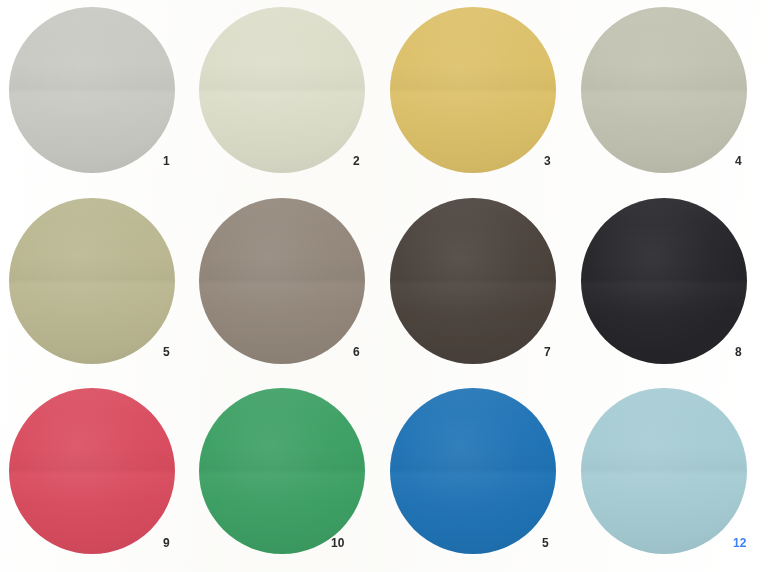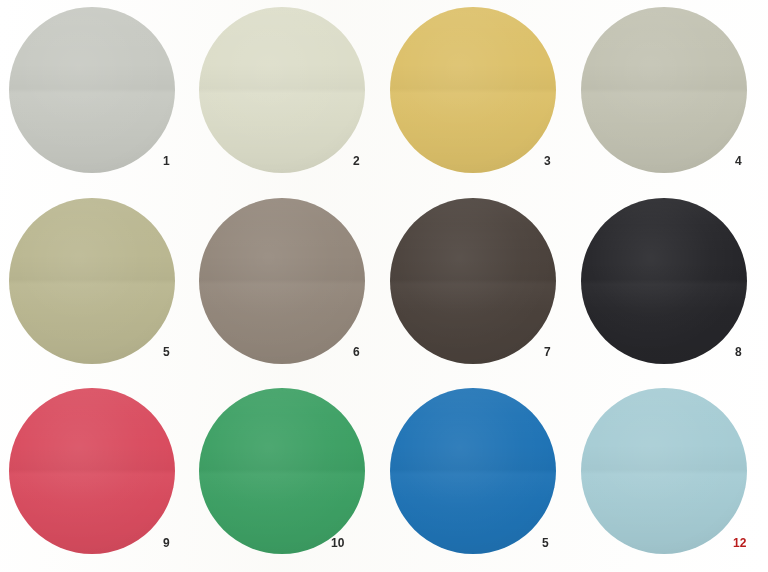--- a/index.html
+++ b/index.html
@@ -106,15 +106,15 @@
       <div class="swatch-label" style="left: 544px; top: 346px; color: rgb(42, 42, 42);">7</div>
       <div class="swatch-disc" style="left: 581px; top: 198px; width: 166px; height: 166px; background: rgb(38, 38, 42);"></div>
       <div class="swatch-label" style="left: 735px; top: 346px; color: rgb(42, 42, 42);">8</div>
       <div class="swatch-disc" style="left: 9px; top: 388px; width: 166px; height: 166px; background: rgb(217, 76, 95);"></div>
       <div class="swatch-label" style="left: 163px; top: 537px; color: rgb(42, 42, 42);">9</div>
       <div class="swatch-disc" style="left: 199px; top: 388px; width: 166px; height: 166px; background: rgb(61, 160, 100);"></div>
       <div class="swatch-label" style="left: 331px; top: 537px; color: rgb(42, 42, 42);">10</div>
       <div class="swatch-disc" style="left: 390px; top: 388px; width: 166px; height: 166px; background: rgb(31, 115, 181);"></div>
       <div class="swatch-label" style="left: 542px; top: 537px; color: rgb(42, 42, 42);">5</div>
       <div class="swatch-disc" style="left: 581px; top: 388px; width: 166px; height: 166px; background: rgb(166, 204, 212);"></div>
-      <div class="swatch-label" style="left: 733px; top: 537px; color: #b91c1c;">12</div>
+      <div class="swatch-label" style="left: 733px; top: 537px; color: #3b82f6;">12</div>
     </div>
 </div>
 
 </body></html>

